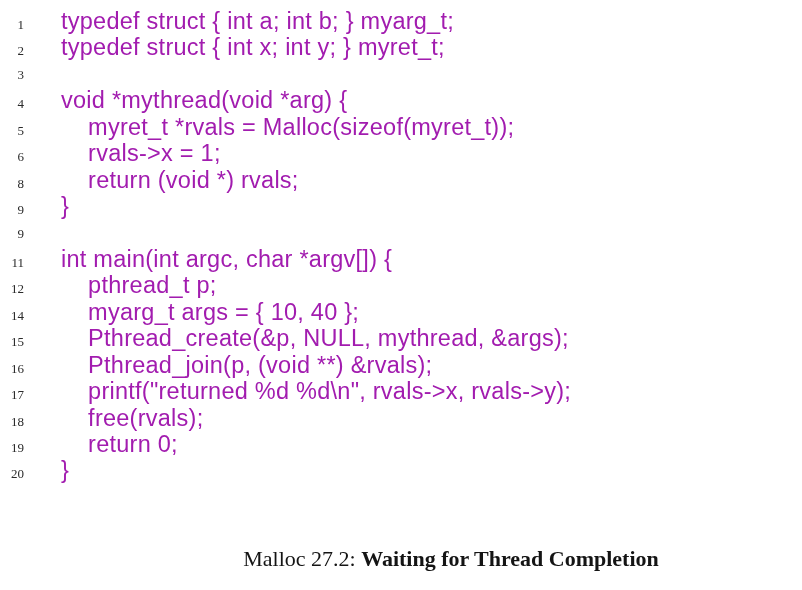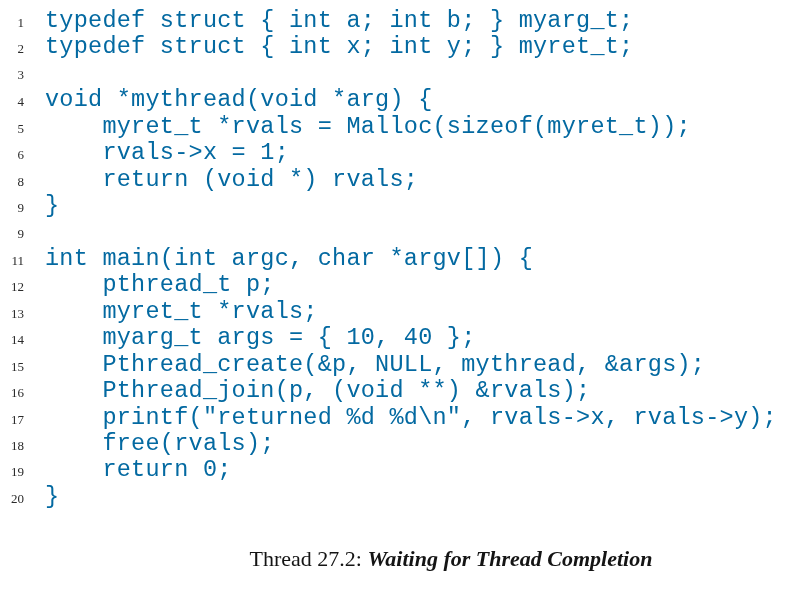--- a/index.html
+++ b/index.html
@@ -30,43 +30,42 @@
     display: inline-block;
     width: 24px;
     text-align: right;
     font-family: "Liberation Serif", "DejaVu Serif", serif;
     font-size: 13px;
     color: #2a2a2a;
     vertical-align: baseline;
   }
   .code-text {
     display: inline-block;
-    margin-left: 21px;
-    font-family: Liberation Mono, monospace;
+    margin-left: 37px;
+    font-family: Liberation Sans, sans-serif;
     font-size: 23.5px;
     letter-spacing: 0.25px;
-    color: #0369a1;
+    color: #a21caf;
     white-space: pre;
     vertical-align: baseline;
   }
   .figure-caption {
     position: absolute;
     top: 546px;
     left: 0;
     right: 0;
     padding-left: 100px;
     text-align: center;
     font-family: "Liberation Serif", "DejaVu Serif", serif;
     font-size: 22px;
     line-height: 26px;
     color: #141414;
   }
   .caption-title {
     font-weight: bold;
-    font-style: italic;
   }
 </style>
 </head>
 <body>
 
 <div class="code-listing">
   <div class="code-line"><span class="line-number">1</span><span class="code-text">typedef struct { int a; int b; } myarg_t;</span></div>
 
   <div class="code-line"><span class="line-number">2</span><span class="code-text">typedef struct { int x; int y; } myret_t;</span></div>
 
@@ -82,30 +81,29 @@
   <div class="code-line"><span class="line-number">8</span><span class="code-text">    return (void *) rvals;</span></div>
 
   <div class="code-line"><span class="line-number">9</span><span class="code-text">}</span></div>
 
   <div class="code-line"><span class="line-number">9</span><span class="code-text"></span></div>
 
   <div class="code-line"><span class="line-number">11</span><span class="code-text">int main(int argc, char *argv[]) {</span></div>
 
   <div class="code-line"><span class="line-number">12</span><span class="code-text">    pthread_t p;</span></div>
 
-  <div class="code-line"><span class="line-number">13</span><span class="code-text">    myret_t *rvals;</span></div>
 
   <div class="code-line"><span class="line-number">14</span><span class="code-text">    myarg_t args = { 10, 40 };</span></div>
 
   <div class="code-line"><span class="line-number">15</span><span class="code-text">    Pthread_create(&amp;p, NULL, mythread, &amp;args);</span></div>
 
   <div class="code-line"><span class="line-number">16</span><span class="code-text">    Pthread_join(p, (void **) &amp;rvals);</span></div>
 
   <div class="code-line"><span class="line-number">17</span><span class="code-text">    printf("returned %d %d\n", rvals-&gt;x, rvals-&gt;y);</span></div>
 
   <div class="code-line"><span class="line-number">18</span><span class="code-text">    free(rvals);</span></div>
 
   <div class="code-line"><span class="line-number">19</span><span class="code-text">    return 0;</span></div>
 
   <div class="code-line"><span class="line-number">20</span><span class="code-text">}</span></div>
 </div>
 
-<div class="figure-caption"><span class="caption-prefix">Thread 27.2: </span><span class="caption-title">Waiting for Thread Completion</span></div>
+<div class="figure-caption"><span class="caption-prefix">Malloc 27.2: </span><span class="caption-title">Waiting for Thread Completion</span></div>
 
 </body></html>

